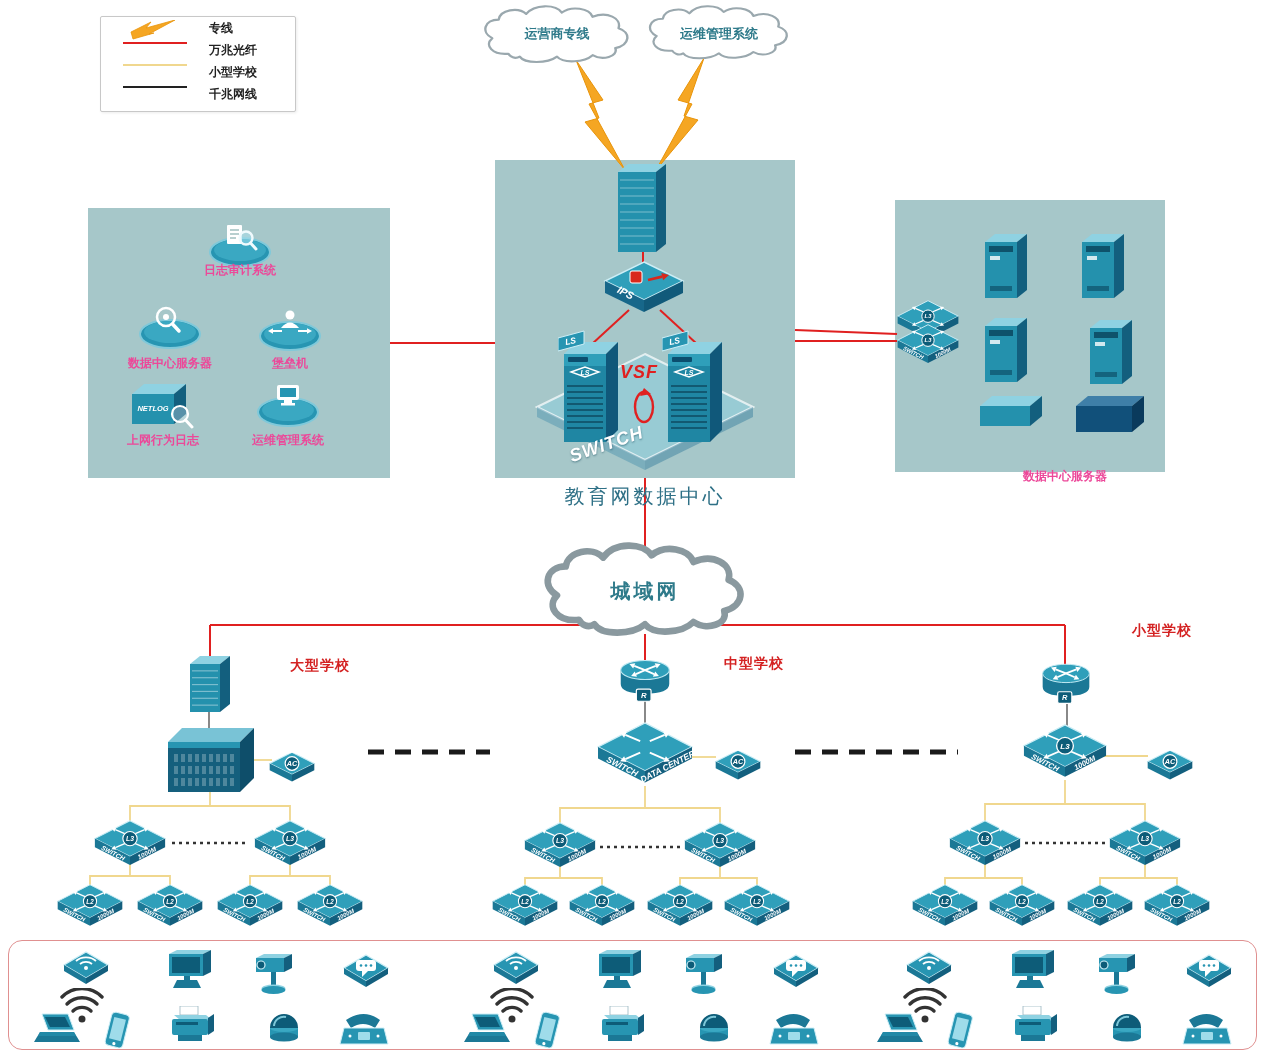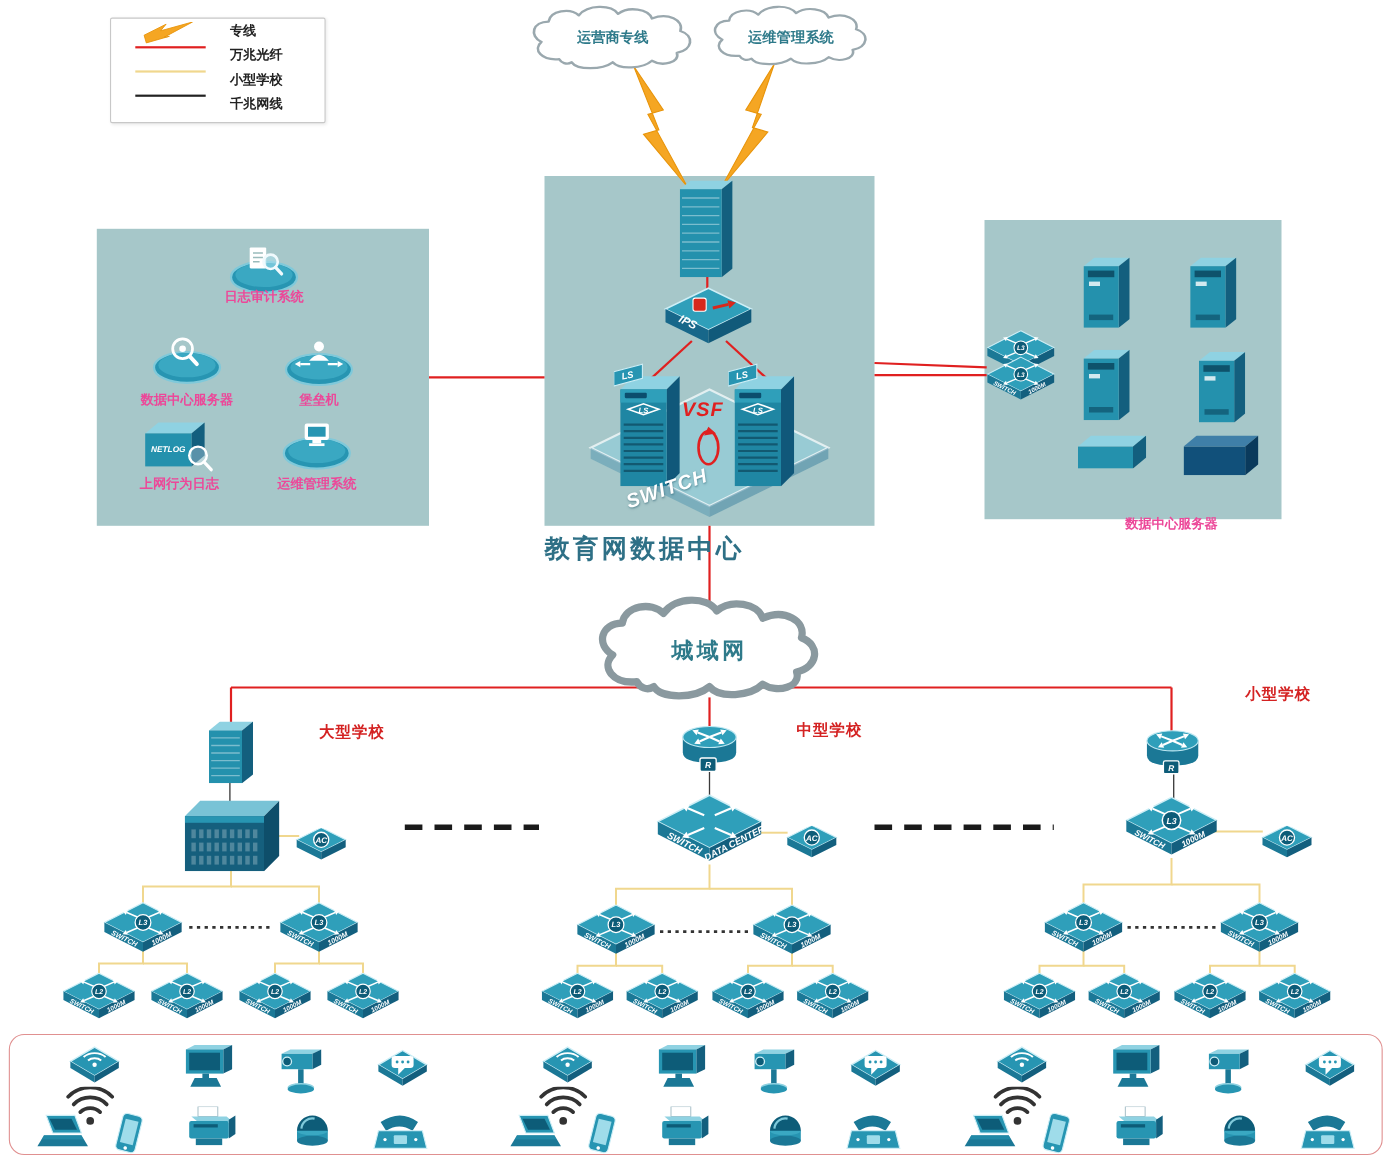--- a/index.html
+++ b/index.html
@@ -24,21 +24,21 @@
   #cloud-carrier{left:476px;top:4px;width:162px;height:64px}
   #cloud-education{left:641px;top:4px;width:156px;height:60px}
   #cloud-man{left:535px;top:542px;width:220px;height:100px}
   #cloud-carrier .cl-label,#cloud-education .cl-label{top:21px;font-size:13px}
   #cloud-man .cl-label{top:36px;font-size:20px;letter-spacing:3px}
   #legend{position:absolute;left:100px;top:16px;width:196px;height:96px;background:#fff;border:1px solid #c8c8c8;border-radius:2px;padding:3px 0;box-shadow:1px 1px 3px rgba(0,0,0,.08)}
   .leg-row{display:flex;align-items:flex-start;height:22px}
   .leg-sym{width:108px;display:flex;justify-content:center;align-items:center}
   .leg-line{display:inline-block;width:64px;height:0;border-top:2px solid #000}
   .leg-label{font-size:12px;color:#222;font-weight:bold}
-  #dc-title{position:absolute;left:495px;top:483px;width:300px;text-align:left;font-size:23px;font-weight:bold;color:#2e7086;letter-spacing:3px}
+  #dc-title{position:absolute;left:495px;top:483px;width:300px;text-align:center;font-size:20px;font-weight:normal;color:#2e7086;letter-spacing:3px}
   .school-label{position:absolute;font-size:14px;font-weight:bold;color:#d42222;letter-spacing:1px}
   #sl-1{left:290px;top:657px}
   #sl-2{left:724px;top:655px}
   #sl-3{left:1132px;top:622px}
   .zone-label{position:absolute;width:130px;text-align:center;font-size:12px;font-weight:bold;color:#ec4899}
   #lbl-logaudit{left:175px;top:262px}
   #lbl-endpoint{left:105px;top:355px}
   #lbl-bastion{left:225px;top:355px}
   #lbl-netlog{left:98px;top:432px}
   #lbl-ops{left:223px;top:432px}

